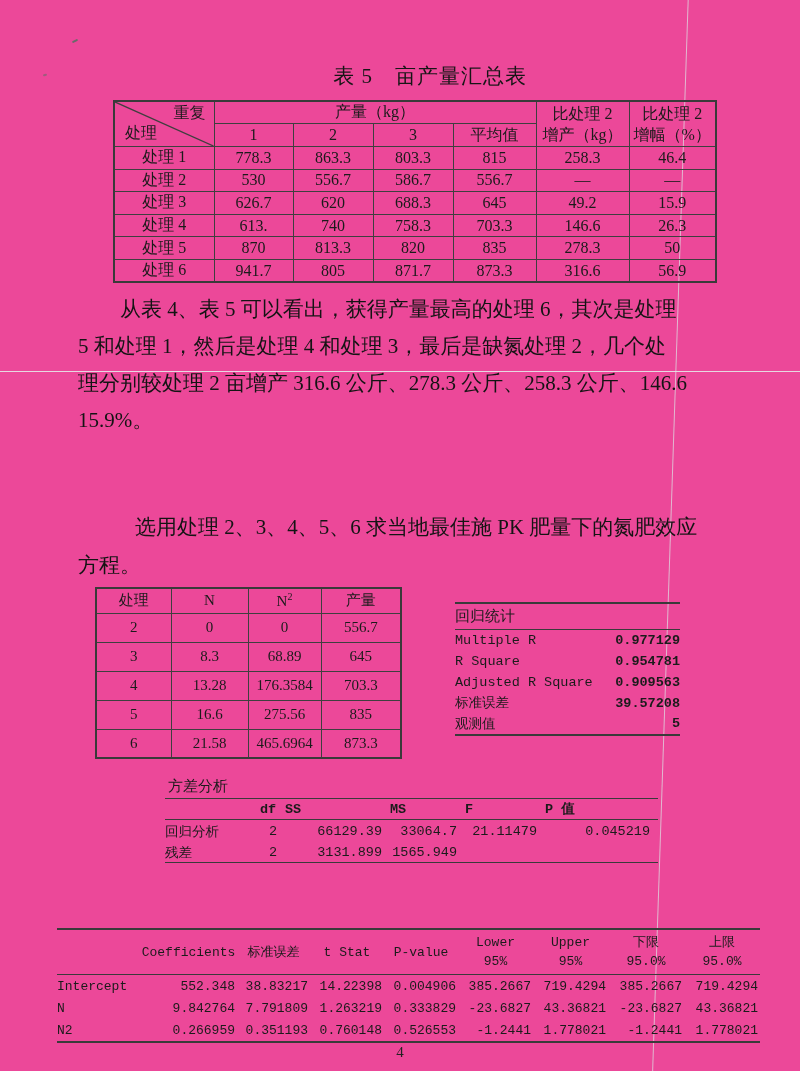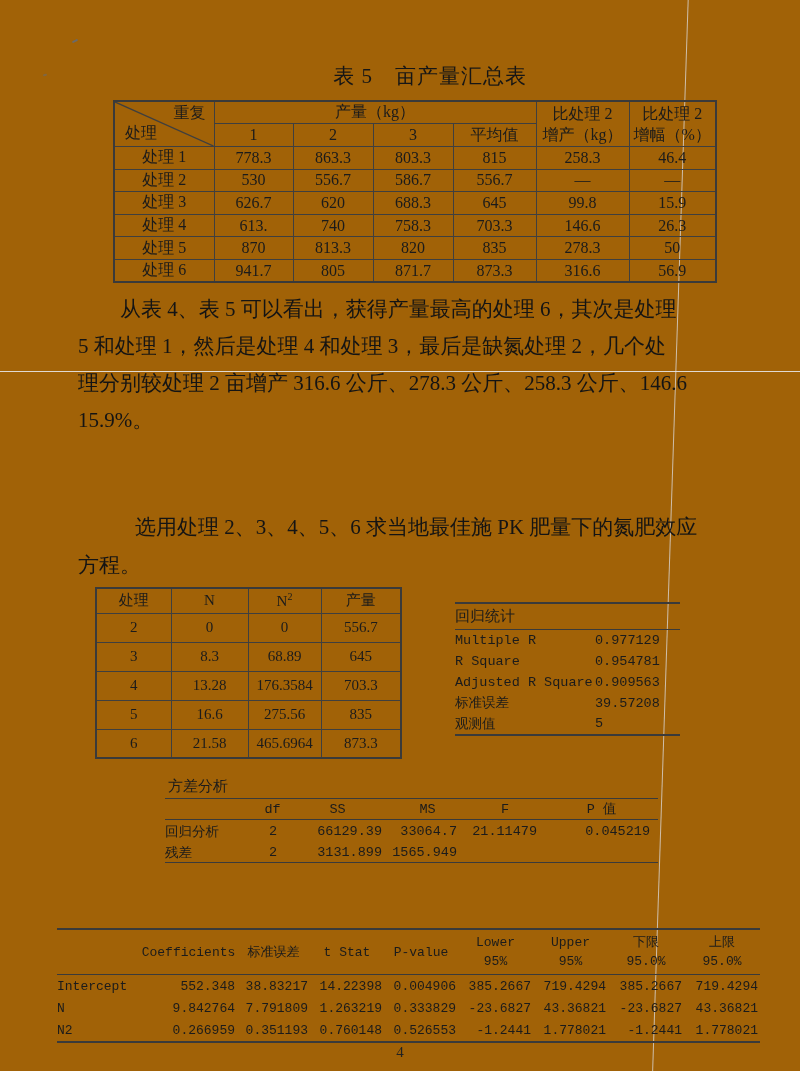--- a/index.html
+++ b/index.html
@@ -5,21 +5,21 @@
   html,body{margin:0;padding:0;}
   body{
     background:#e9e9e7;
     font-family:"Liberation Serif","DejaVu Serif",serif;
     color:#1b1b1b;
   }
   #page{
     position:relative;
     width:800px;height:1071px;
     margin:0 auto;
-    background:#a16207;
+    background:#ec4899;
     overflow:hidden;
   }
   
   .scan-vline{
     position:absolute;left:688px;top:-10px;width:1px;height:1100px;
     background:#dddde2;opacity:.75;transform:rotate(1.9deg);transform-origin:top left;
   }
   .scan-hline{position:absolute;height:1px;background:#e7e7e9;opacity:.9;}
   .speck{position:absolute;background:#6a6a6a;border-radius:1px;}
   
@@ -59,28 +59,28 @@
   .reg{
     position:absolute;left:455px;top:602px;width:225px;
     font-size:13.5px;
     border-top:2px solid #3a3a3a;border-bottom:2px solid #3a3a3a;
   }
   .reg .reg-title td{
     text-align:left;border-bottom:1px solid #3a3a3a;height:25px;font-size:15px;
   }
   .reg tbody tr{height:21px;}
   .reg tbody td:first-child{text-align:left;}
-  .reg tbody td:last-child{text-align:left;}
+  .reg tbody td:last-child{text-align:right;font-weight:bold;}
   
   .anova-label{position:absolute;left:168px;top:777px;font-size:15px;}
   .anova{
     position:absolute;left:165px;top:798px;width:493px;font-size:13.5px;
     border-top:1.5px solid #3a3a3a;border-bottom:1.5px solid #3a3a3a;
   }
-  .anova thead th{font-weight:normal;text-align:center;border-bottom:1px solid #3a3a3a;height:20px;}
+  .anova thead th{font-weight:bold;text-align:left;border-bottom:1px solid #3a3a3a;height:20px;}
   .anova tbody tr{height:24px;}
   .anova tbody tr:last-child{height:19px;}
   .anova tbody td{text-align:right;padding-right:8px;}
   .anova tbody td:first-child{text-align:left;padding-right:0;}
   
   .coef{
     position:absolute;left:57px;top:928px;width:703px;font-size:13px;
     border-top:2px solid #3a3a3a;border-bottom:2px solid #3a3a3a;
   }
   .coef thead th{
@@ -174,21 +174,21 @@
           <td>556.7</td>
           <td>—</td>
           <td>—</td>
         </tr>
         <tr>
           <td>处理 3</td>
           <td>626.7</td>
           <td>620</td>
           <td>688.3</td>
           <td>645</td>
-          <td>99.8</td>
+          <td>49.2</td>
           <td>15.9</td>
         </tr>
         <tr>
           <td>处理 4</td>
           <td>613.</td>
           <td>740</td>
           <td>758.3</td>
           <td>703.3</td>
           <td>146.6</td>
           <td>26.3</td>

